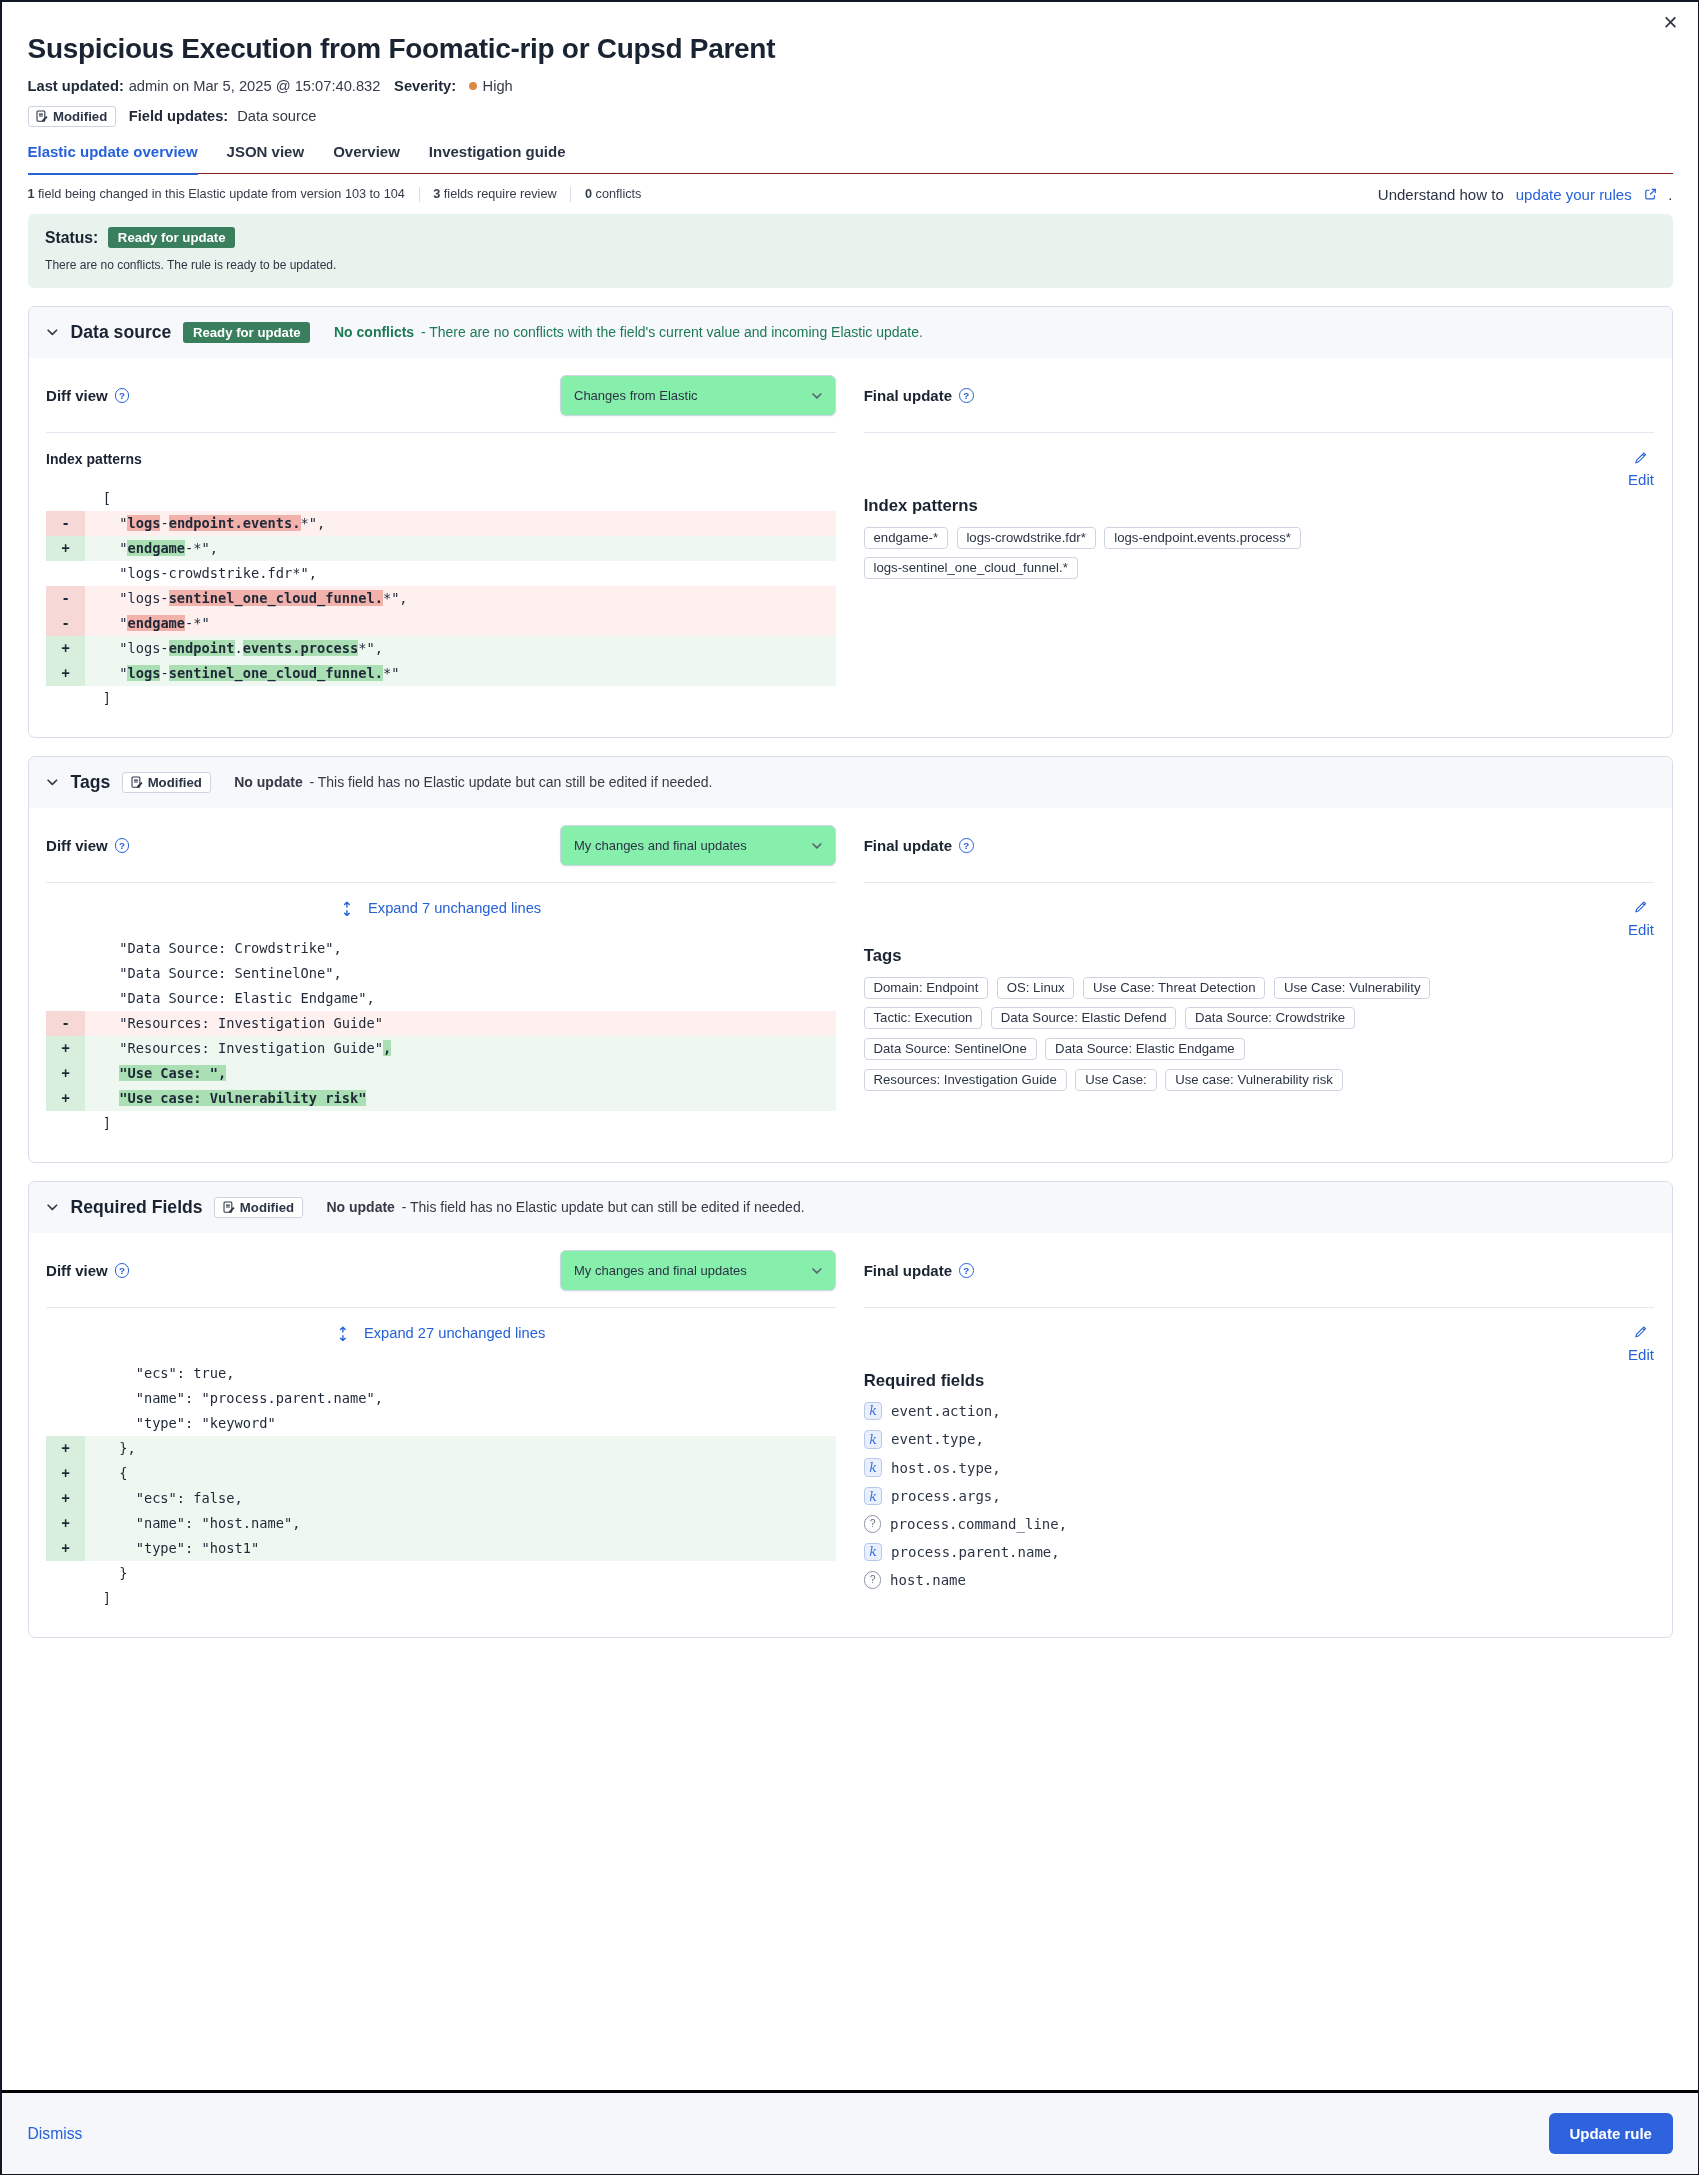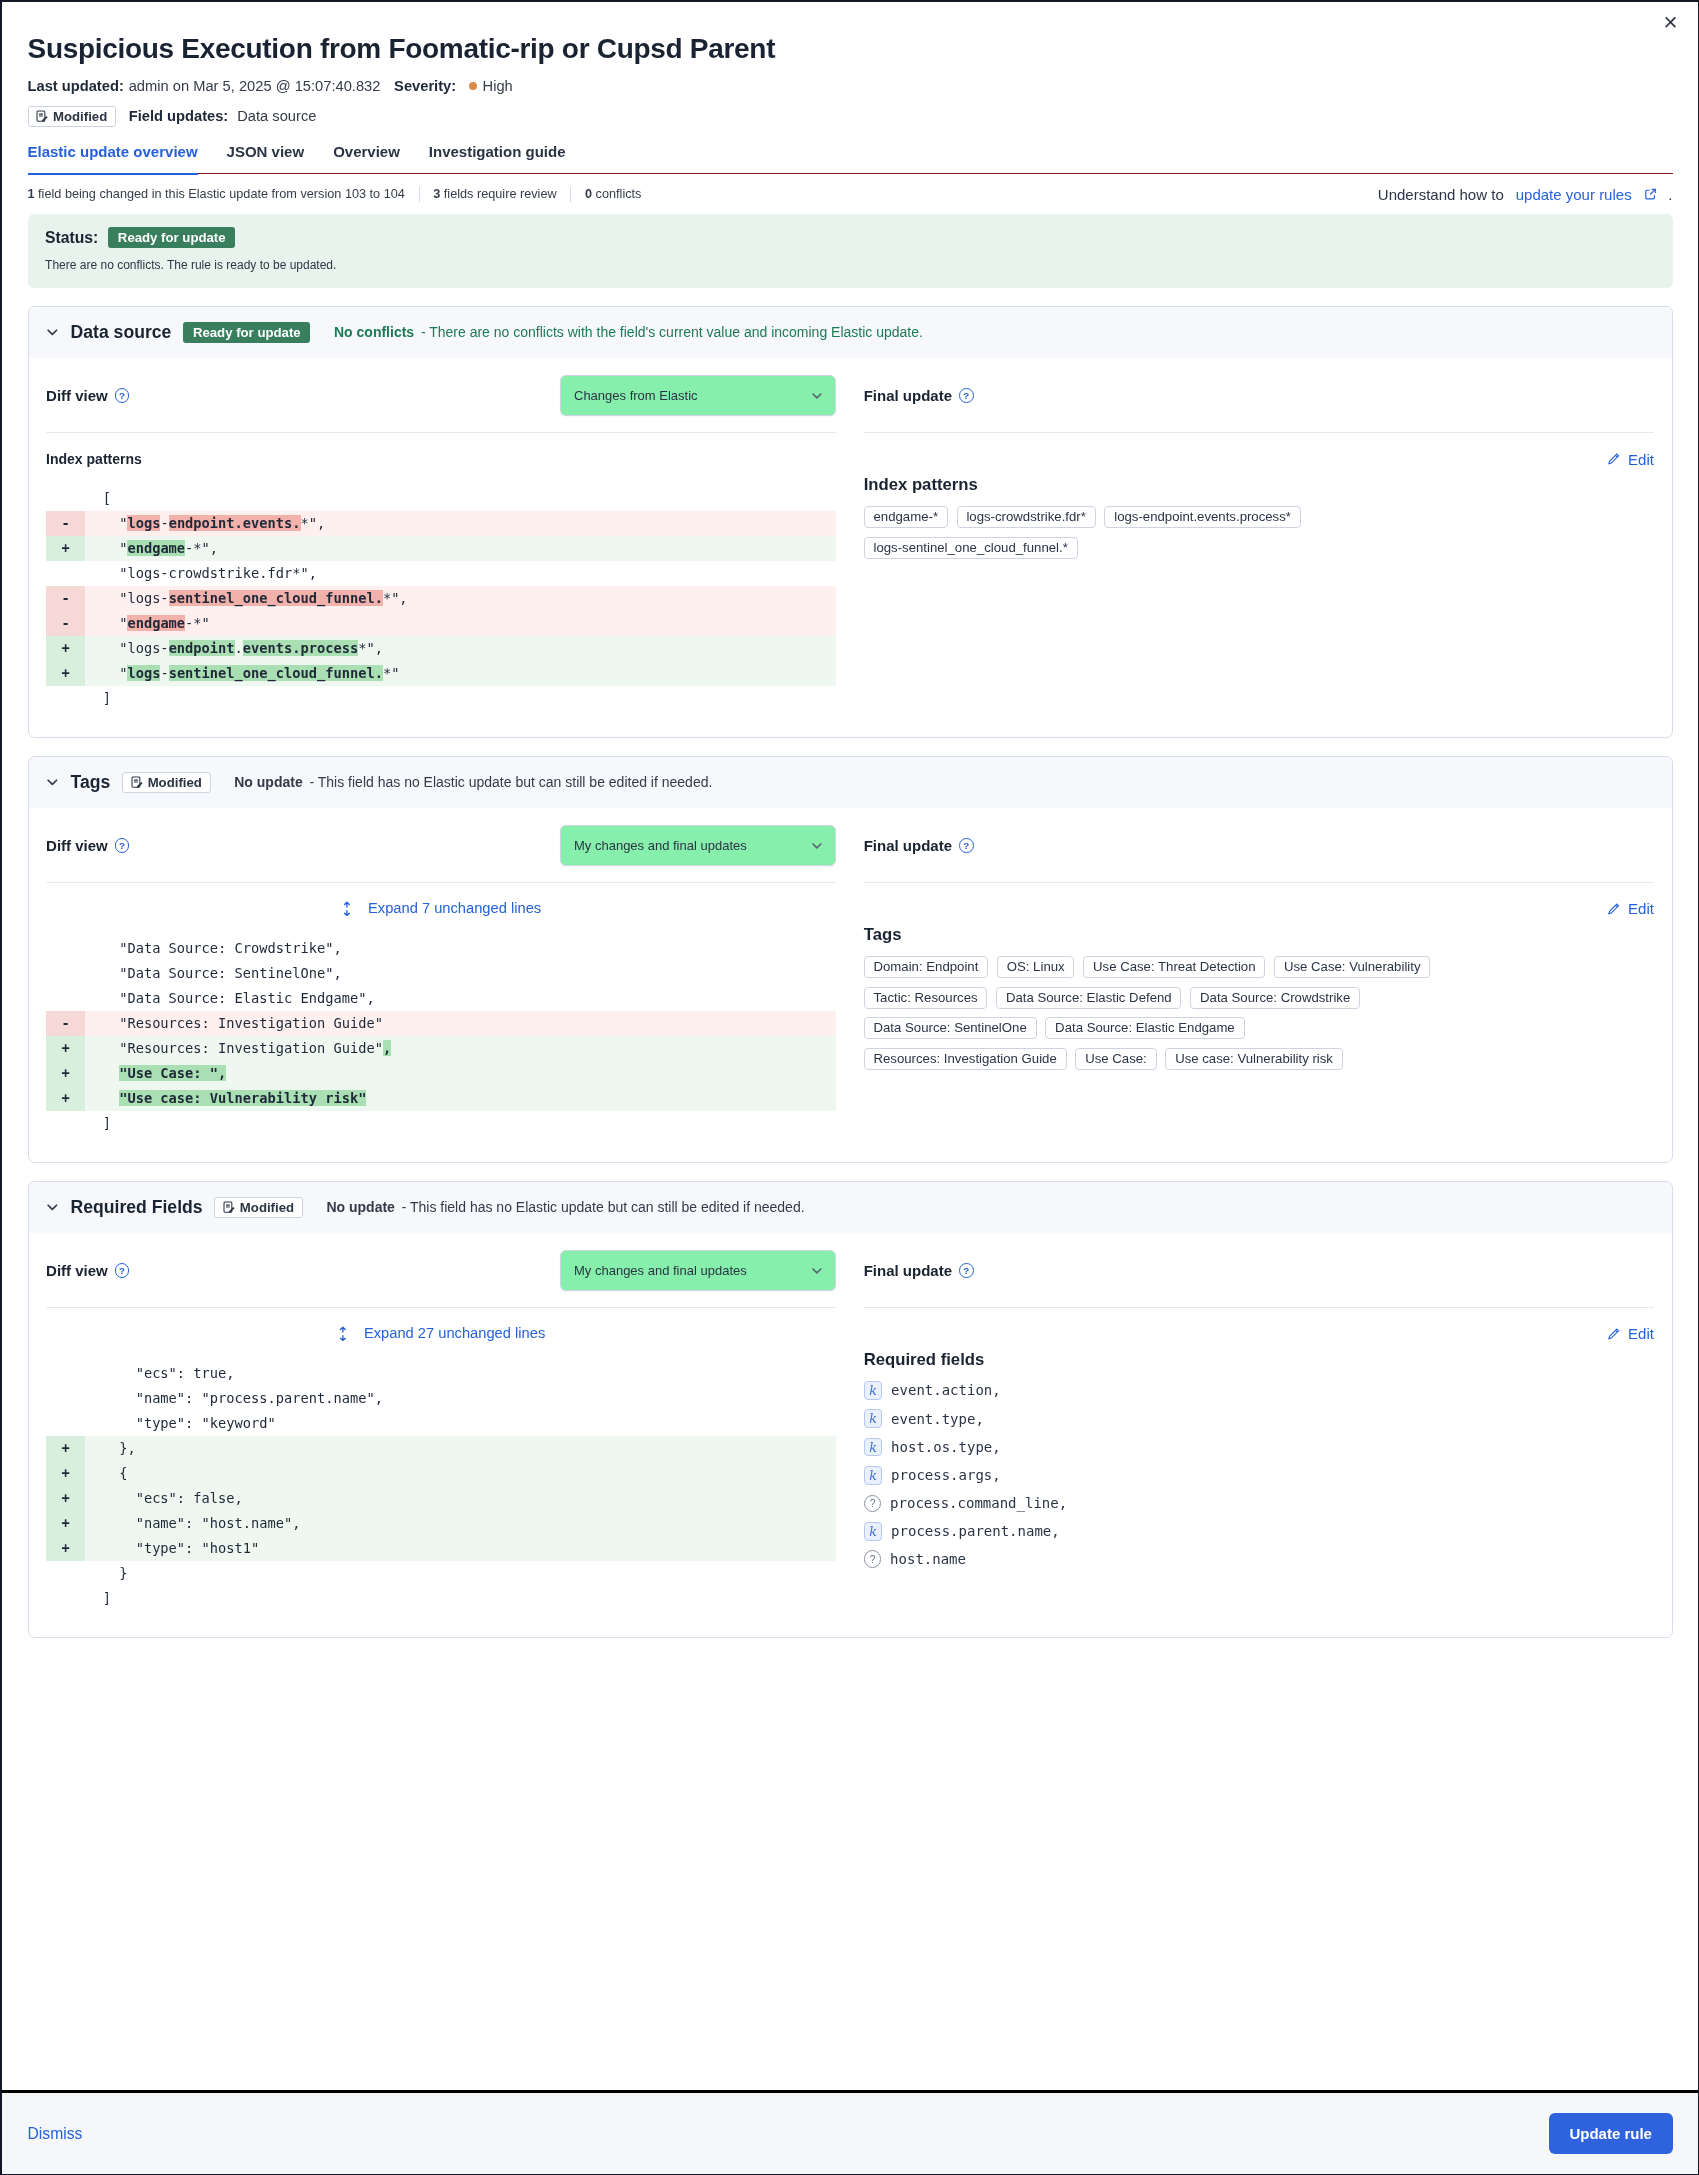--- a/index.html
+++ b/index.html
@@ -62,21 +62,21 @@
   .dl.del .gut { background: #f6d9d6; }
   .dl.add { background: #eff8f0; }
   .dl.add .gut { background: #d9efdd; }
   .dl.del .hl { background: #f2b1aa; font-weight: 700; }
   .dl.add .hl { background: #a9dfb3; font-weight: 700; }
 
   .expand { display: flex; justify-content: center; margin: 7.8px 0 19.6px; }
   .expand a { display: inline-flex; align-items: center; gap: 15px; font-size: 14.7px; }
 
   .edit-row { display: flex; justify-content: flex-end; margin: 14.7px 0 7.8px; }
-  .edit { font-size: 15px; font-weight: 500; display: inline-flex; align-items: center; gap: 6.9px; }
+  .edit { font-size: 15px; font-weight: 500; display: inline-flex; align-items: center; gap: 6.9px; flex-direction: column; }
   .fin-h { font-size: 16.7px; font-weight: 700; color: #1a2332; margin: 3.9px 0 10.8px; }
   .badges { display: flex; flex-wrap: wrap; gap: 8.8px; }
   .badge { border: 1px solid #cdd4e0; border-radius: 3.9px; padding: 2px 8.8px 2.9px; font-size: 13.2px; color: #2b3445;
            background: #fff; white-space: nowrap; font-weight: 500; }
   .badges.ip { max-width: 510px; }
   .badges.tg { max-width: 568px; }
 
   .frow { display: flex; align-items: center; gap: 8.8px; margin-bottom: 9.8px;
           font-family: "DejaVu Sans Mono", monospace; font-size: 14px; color: #2b3445; }
   .kic { width: 18.6px; height: 18.6px; border: 1px solid #b7c9ef; background: #e9f0fc; border-radius: 3.9px; color: #3a6fe0;
@@ -344,21 +344,21 @@
               </svg>
               <span>Edit</span>
             </a>
           </div>
           <h3 class="fin-h">Tags</h3>
           <div class="badges tg">
               <span class="badge">Domain: Endpoint</span>
               <span class="badge">OS: Linux</span>
               <span class="badge">Use Case: Threat Detection</span>
               <span class="badge">Use Case: Vulnerability</span>
-              <span class="badge">Tactic: Resources</span>
+              <span class="badge">Tactic: Execution</span>
               <span class="badge">Data Source: Elastic Defend</span>
               <span class="badge">Data Source: Crowdstrike</span>
               <span class="badge">Data Source: SentinelOne</span>
               <span class="badge">Data Source: Elastic Endgame</span>
               <span class="badge">Resources: Investigation Guide</span>
               <span class="badge">Use Case:</span>
               <span class="badge">Use case: Vulnerability risk</span>
             </div>
         </div>
       </div>

